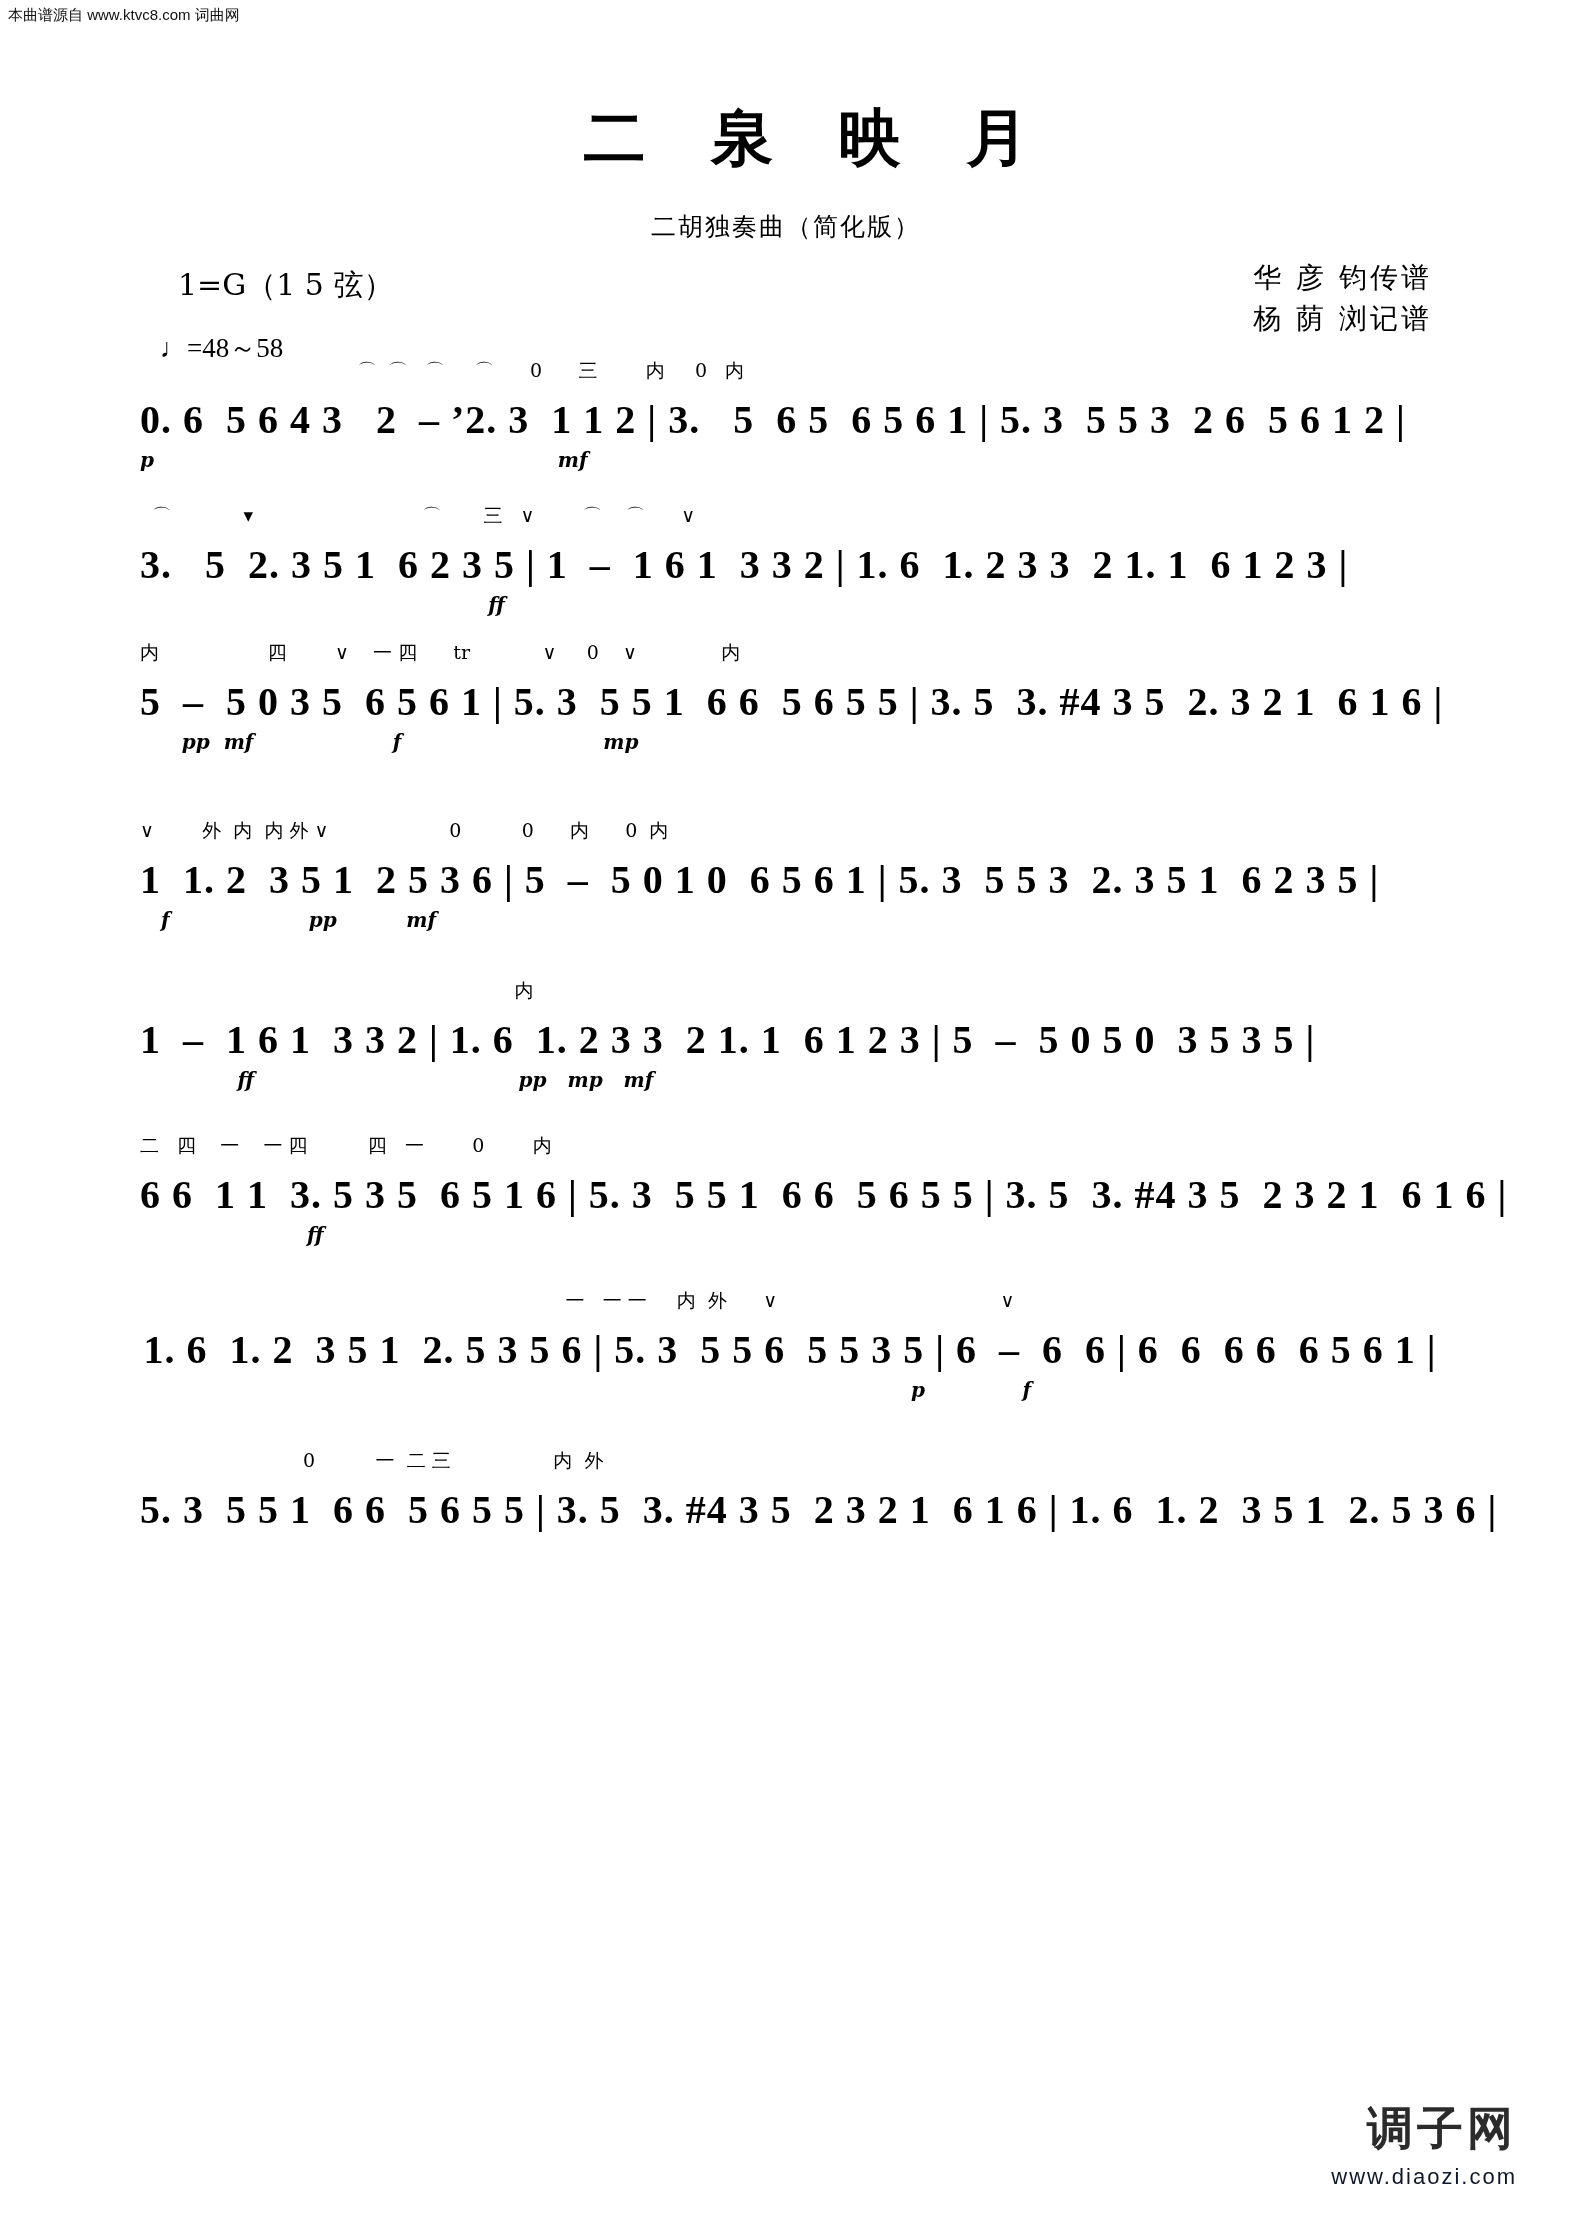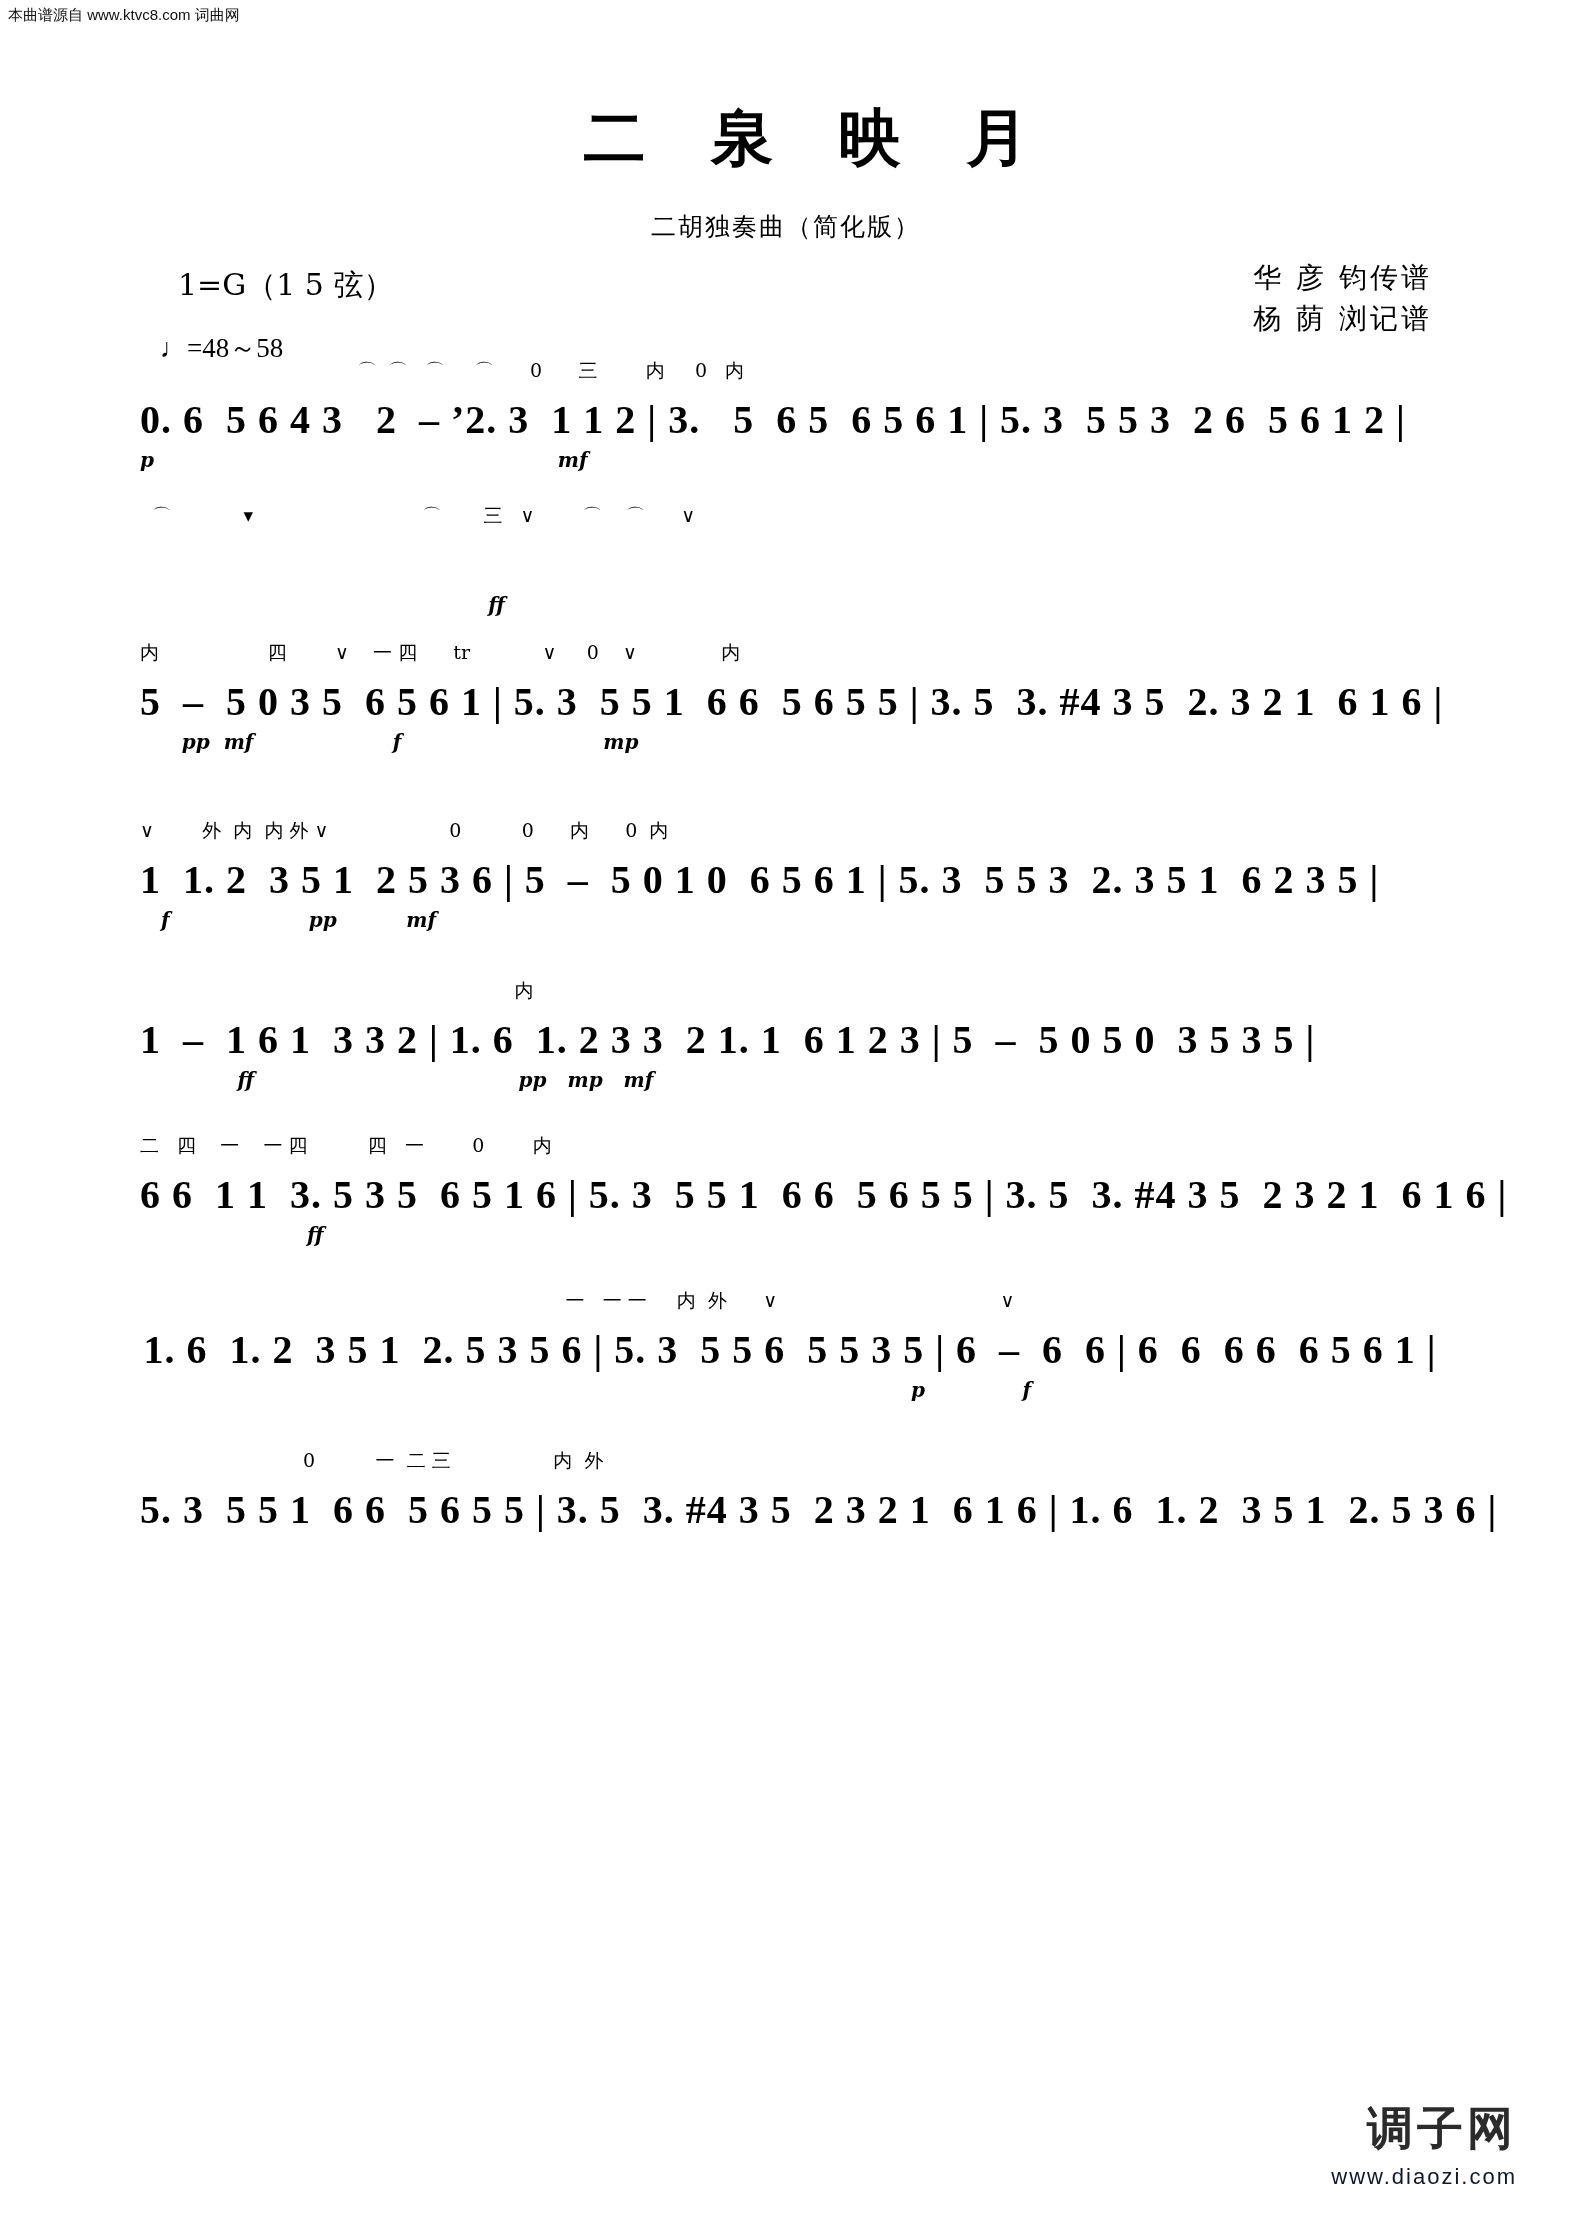--- a/index.html
+++ b/index.html
@@ -123,20 +123,21 @@
 </div>
 
 <div id="score-root">
     <div class="system" style="top: 400px;">
       <div class="marks">                                    ⌒  ⌒   ⌒     ⌒      0      三        内     0   内</div>
       <div class="notes">0. 6  5 6 4 3   2  – ’2. 3  1 1 2 | 3.   5  6 5  6 5 6 1 | 5. 3  5 5 3  2 6  5 6 1 2 |</div>
       <div class="dyn">p                                                          mf</div>
     </div>
     <div class="system" style="top: 545px;">
       <div class="marks">  ⌒            ▾                            ⌒       三   ∨        ⌒    ⌒      ∨</div>
+      <div class="notes">3.   5  2. 3 5 1  6 2 3 5 | 1  –  1 6 1  3 3 2 | 1. 6  1. 2 3 3  2 1. 1  6 1 2 3 |</div>
       <div class="dyn">                                                  ff</div>
     </div>
     <div class="system" style="top: 682px;">
       <div class="marks">内                  四        ∨    一 四      tr            ∨     0    ∨              内</div>
       <div class="notes">5  –  5 0 3 5  6 5 6 1 | 5. 3  5 5 1  6 6  5 6 5 5 | 3. 5  3. #4 3 5  2. 3 2 1  6 1 6 |</div>
       <div class="dyn">      pp  mf                    f                             mp</div>
     </div>
     <div class="system" style="top: 860px;">
       <div class="marks">∨        外  内  内 外 ∨                    0          0      内      0  内</div>
       <div class="notes">1  1. 2  3 5 1  2 5 3 6 | 5  –  5 0 1 0  6 5 6 1 | 5. 3  5 5 3  2. 3 5 1  6 2 3 5 |</div>

